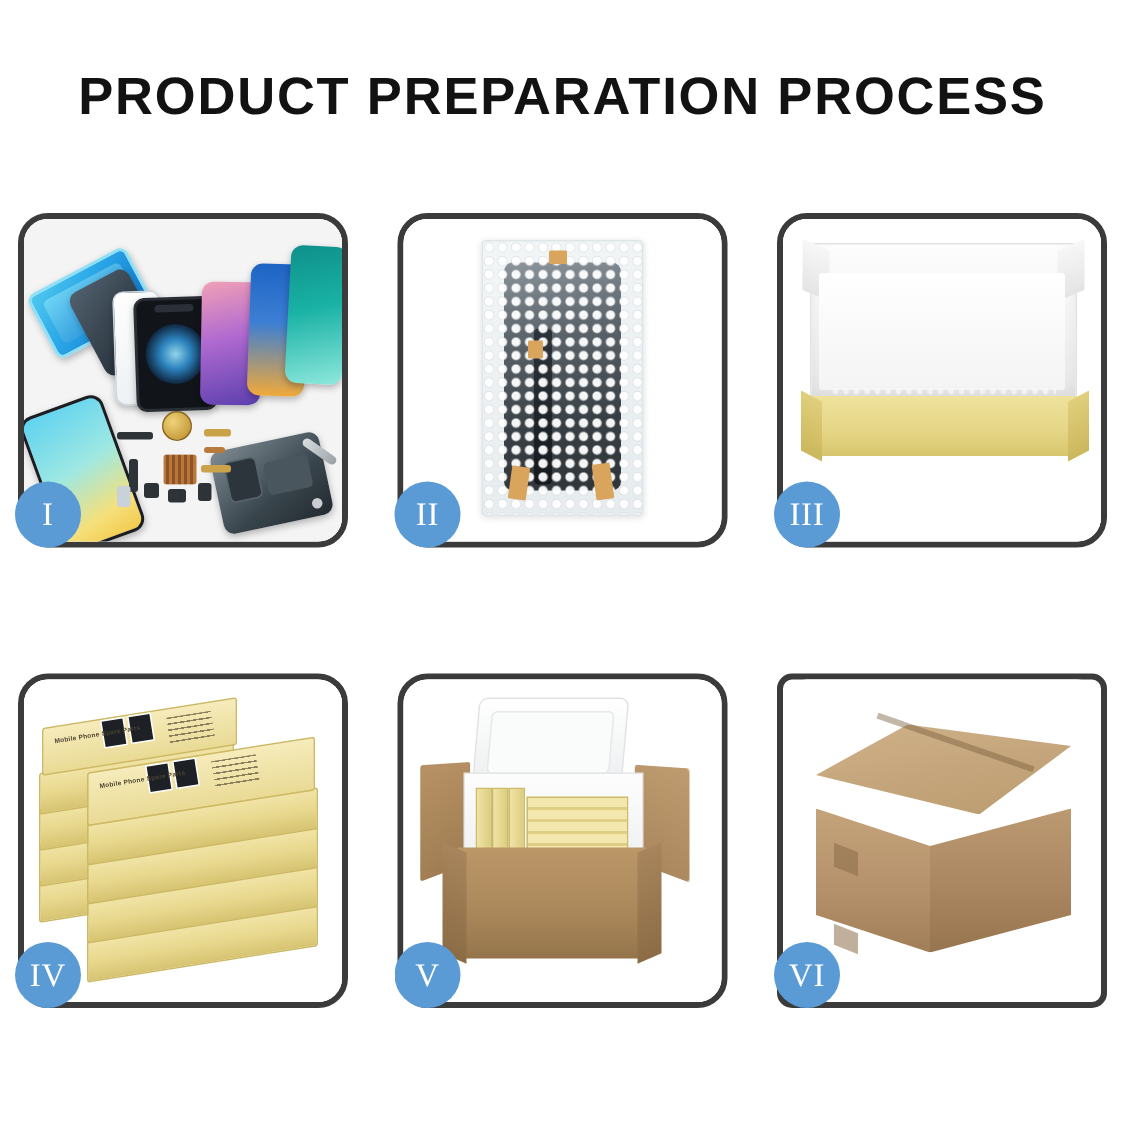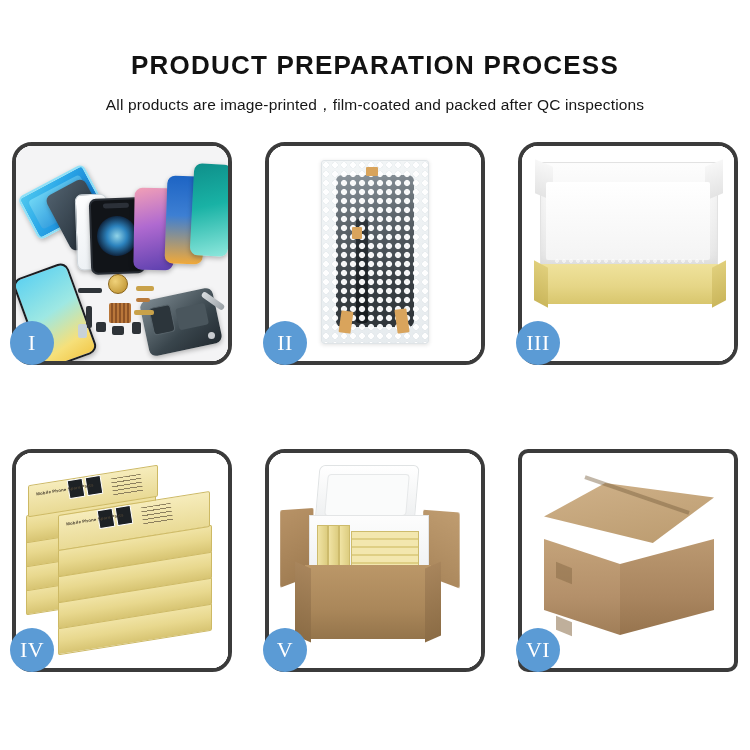--- a/index.html
+++ b/index.html
@@ -9,21 +9,21 @@
     font-family:"Liberation Sans", sans-serif;
     overflow:hidden;
     position:relative;
   }
   .page{position:relative;width:750px;height:750px;}
 
   
   .header{position:absolute;left:0;top:0;width:750px;text-align:center;}
   .title{
     font-family:"Liberation Sans", sans-serif;
-    font-size:26px;font-weight:700;color:#121212;
+    font-size:35px;font-weight:700;color:#121212;
     letter-spacing:1.2px;
     margin:0;padding-top:45px;line-height:40px;
     white-space:nowrap;
   }
   .subtitle{
     font-family:"Liberation Sans", sans-serif;
     font-size:15.5px;font-weight:400;color:#161616;
     margin:0;padding-top:10px;letter-spacing:.15px;
     white-space:nowrap;
   }
@@ -286,21 +286,20 @@
   .tab6a{left:34px;top:112px;width:16px;height:16px;transform:skewY(22deg);}
   .tab6b{left:34px;top:166px;width:16px;height:14px;transform:skewY(22deg);}
 </style>
 </head>
 <body>
 
 <div class="page">
 
   <div class="header">
     <h1 class="title">PRODUCT PREPARATION PROCESS</h1>
-    <p class="subtitle">All products are image-printed，film-coated and packed after QC inspections</p>
   </div>
 
   <div class="grid">
 
     <div class="panel p1">
       <div class="clip">
         <div class="scene1">
           <div class="ph ph-a"></div>
           <div class="ph ph-b"></div>
           <div class="ph ph-clear"></div>

